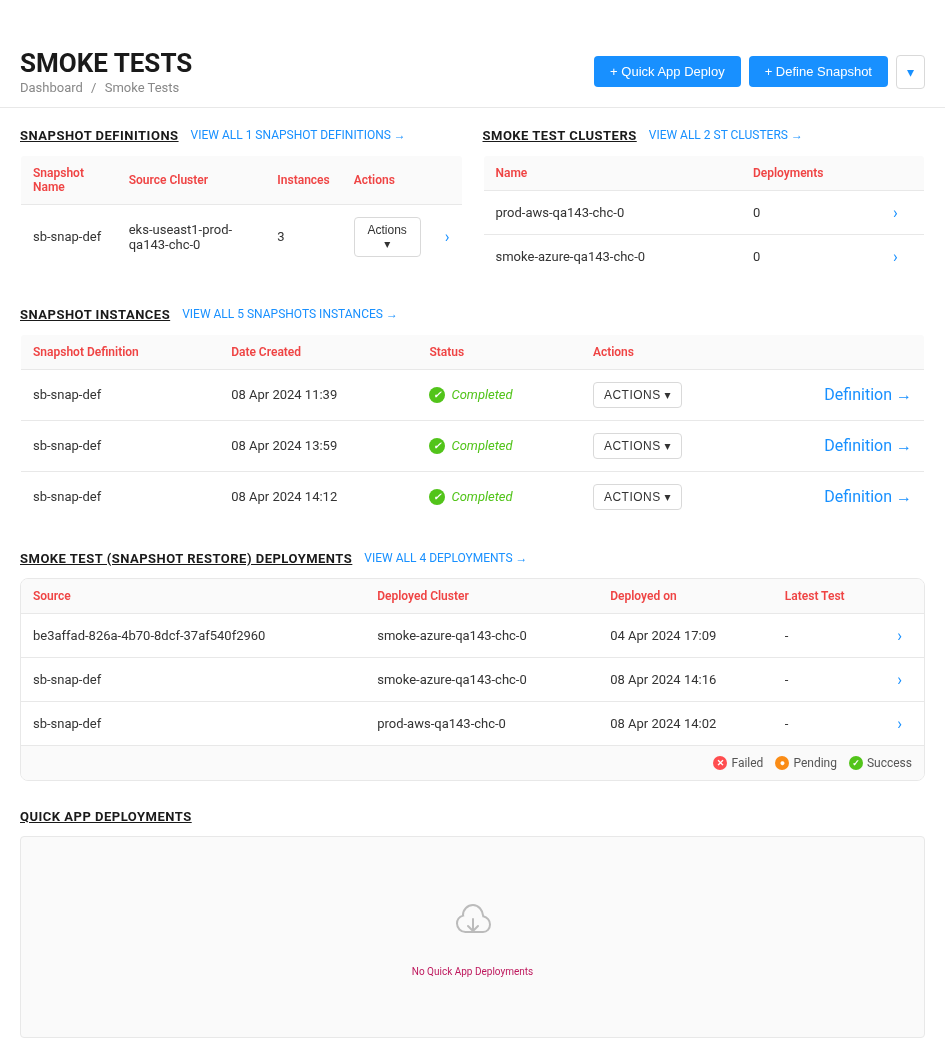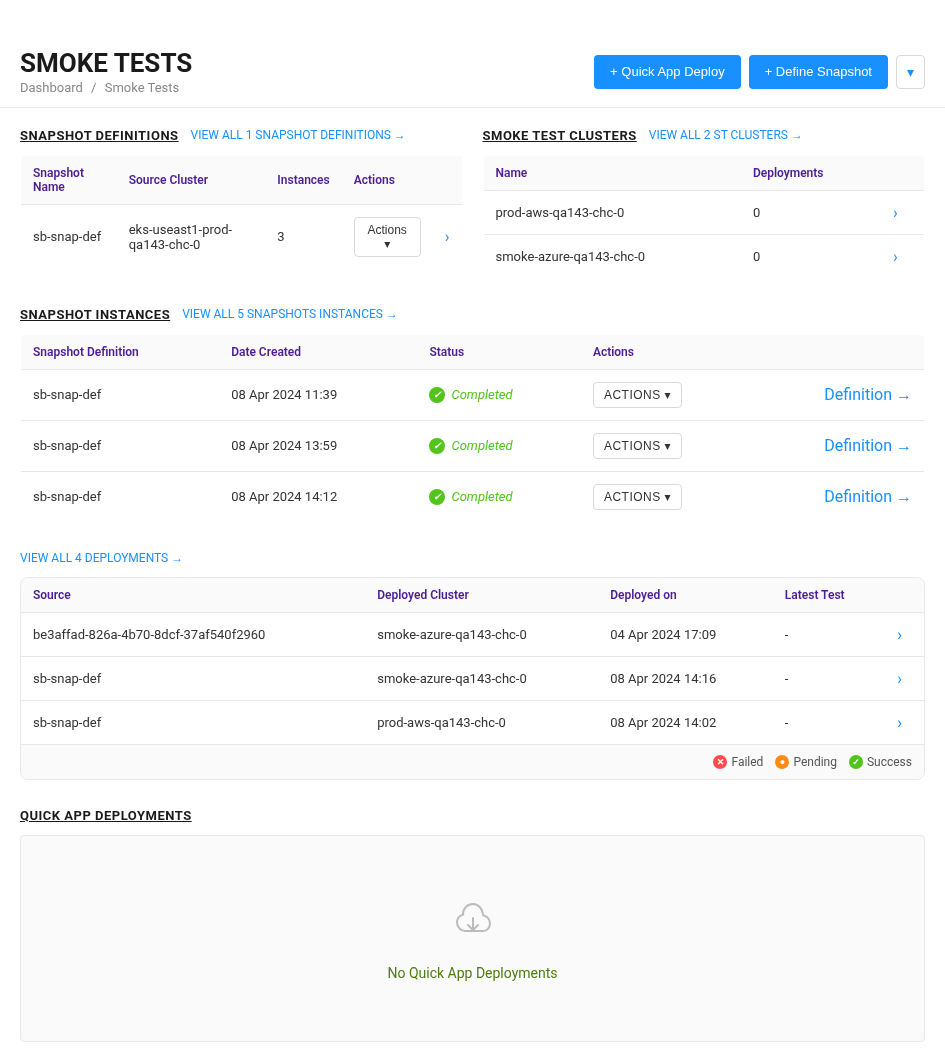--- a/index.html
+++ b/index.html
@@ -4,36 +4,36 @@
   <style>
     * { box-sizing: border-box; margin: 0; padding: 0; }
     body { font-family: -apple-system, BlinkMacSystemFont, 'Segoe UI', Roboto, sans-serif; background: #fff; color: #333; font-size: 14px; }
     
     .header { display: flex; justify-content: space-between; align-items: center; padding: 16px 20px 12px; border-bottom: 1px solid #e8e8e8; margin-top: 33px; }
     .header-left {}
     .app-title { font-size: 26px; font-weight: 700; color: #1a1a1a; line-height: 1.1; }
     .breadcrumb { font-size: 13px; color: #888; margin-top: 2px; }
     .breadcrumb span { color: #888; }
     .breadcrumb a { color: #888; text-decoration: none; }
-    .header-actions { display: flex; gap: 8px; }
+    .header-actions { display: flex; gap: 8px; align-items: center; }
     .btn-primary { background: #1890ff; color: #fff; border: none; border-radius: 4px; padding: 8px 16px; font-size: 13px; font-weight: 500; cursor: pointer; display: flex; align-items: center; gap: 4px; }
     .btn-icon { background: #fff; color: #1890ff; border: 1px solid #d9d9d9; border-radius: 4px; padding: 8px 10px; font-size: 14px; cursor: pointer; }
 
     .main { padding: 20px; }
 
     .two-col { display: grid; grid-template-columns: 1fr 1fr; gap: 20px; margin-bottom: 28px; }
     
     .section { }
     .section-header { display: flex; align-items: center; gap: 12px; margin-bottom: 12px; }
     .section-title { font-size: 13px; font-weight: 700; letter-spacing: 0.5px; color: #1a1a1a; text-transform: uppercase; text-decoration: underline; }
     .section-link { font-size: 12px; color: #1890ff; text-decoration: none; display: flex; align-items: center; gap: 3px; white-space: nowrap; }
 
     table { width: 100%; border-collapse: collapse; border: 1px solid #e8e8e8; border-radius: 4px; overflow: hidden; }
     thead tr { background: #fafafa; }
-    th { padding: 10px 12px; text-align: left; font-size: 12px; font-weight: 600; color: #4c1d95; border-bottom: 1px solid #e8e8e8; }
+    th { padding: 10px 12px; text-align: left; font-size: 12px; font-weight: 600; color: #ef4444; border-bottom: 1px solid #e8e8e8; }
     td { padding: 12px 12px; font-size: 13px; color: #333; border-bottom: 1px solid #e8e8e8; vertical-align: middle; }
     tr:last-child td { border-bottom: none; }
 
     .actions-btn { border: 1px solid #d9d9d9; background: #fff; border-radius: 4px; padding: 5px 10px; font-size: 12px; cursor: pointer; display: inline-flex; align-items: center; gap: 4px; color: #333; }
     .chevron-right { display: inline-flex; align-items: center; justify-content: center; color: #1890ff; font-size: 16px; cursor: pointer; }
 
     .status-completed { display: flex; align-items: center; gap: 6px; color: #52c41a; font-size: 13px; font-style: italic; }
     .status-dot-green { width: 16px; height: 16px; background: #52c41a; border-radius: 50%; display: flex; align-items: center; justify-content: center; }
     .status-dot-green::after { content: '✓'; color: #fff; font-size: 10px; font-weight: 700; }
 
@@ -47,21 +47,21 @@
     .legend-item { display: flex; align-items: center; gap: 4px; }
     .dot-failed-x { width: 14px; height: 14px; border-radius: 50%; background: #ff4d4f; display: flex; align-items: center; justify-content: center; color: #fff; font-size: 9px; font-weight: 700; }
     .dot-pending-o { width: 14px; height: 14px; border-radius: 50%; background: #fa8c16; display: flex; align-items: center; justify-content: center; color: #fff; font-size: 9px; font-weight: 700; }
     .dot-success-c { width: 14px; height: 14px; border-radius: 50%; background: #52c41a; display: flex; align-items: center; justify-content: center; color: #fff; font-size: 9px; font-weight: 700; }
 
     .deploy-table-wrapper { border: 1px solid #e8e8e8; border-radius: 8px; overflow: hidden; }
     .deploy-table-wrapper table { border: none; border-radius: 0; }
     
     .empty-state { padding: 60px 20px; text-align: center; border: 1px solid #e8e8e8; border-radius: 4px; background: #fafafa; }
     .empty-icon { font-size: 36px; color: #bbb; margin-bottom: 12px; }
-    .empty-text { font-size: 14px; color: #4d7c0f; }
+    .empty-text { font-size: 10px; color: #be185d; }
   </style>
 </head>
 <body>
 
 <div>
   <div class="header">
     <div class="header-left">
       <div class="app-title">SMOKE TESTS</div>
       <div class="breadcrumb">
         <a>Dashboard</a>
@@ -208,20 +208,21 @@
     <td>
       <a class="definition-link">Definition →</a>
     </td>
   </tr>
         </tbody>
     </table>
   </div>
 
   <div class="full-section">
     <div class="section-header">
+      <span class="section-title">SMOKE TEST (SNAPSHOT RESTORE) DEPLOYMENTS</span>
       <a class="section-link">VIEW ALL 4 DEPLOYMENTS →</a>
     </div>
     <div class="deploy-table-wrapper">
       <table>
         <thead>
           <tr>
             <th>Source</th>
             <th>Deployed Cluster</th>
             <th>Deployed on</th>
             <th>Latest Test</th>

